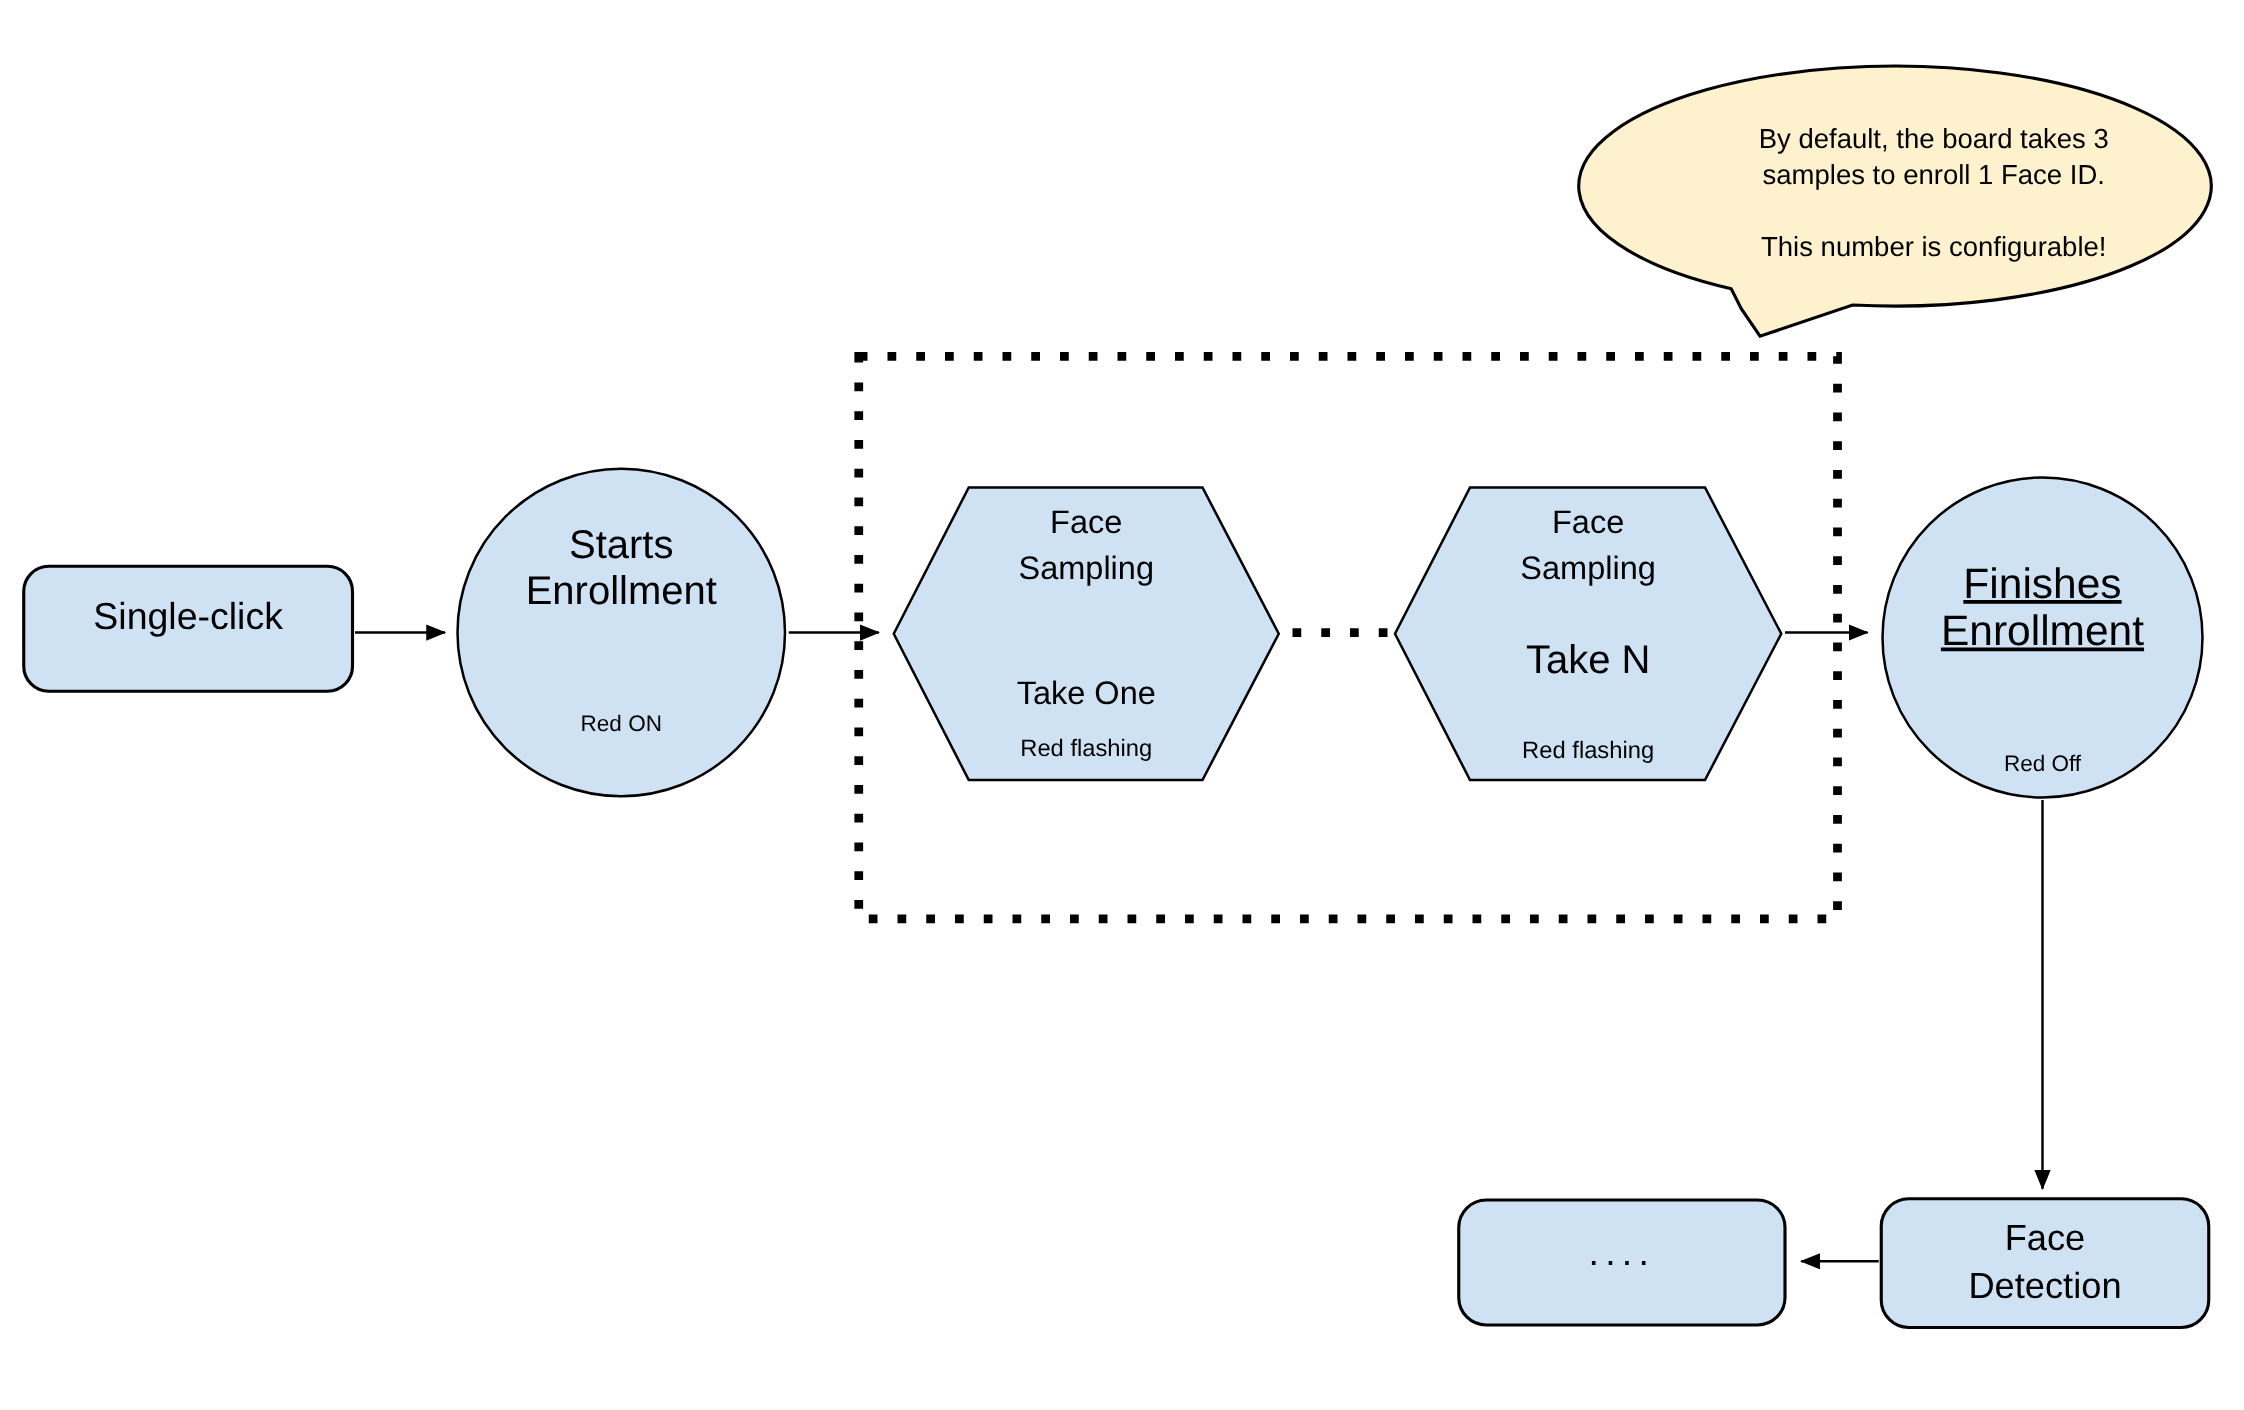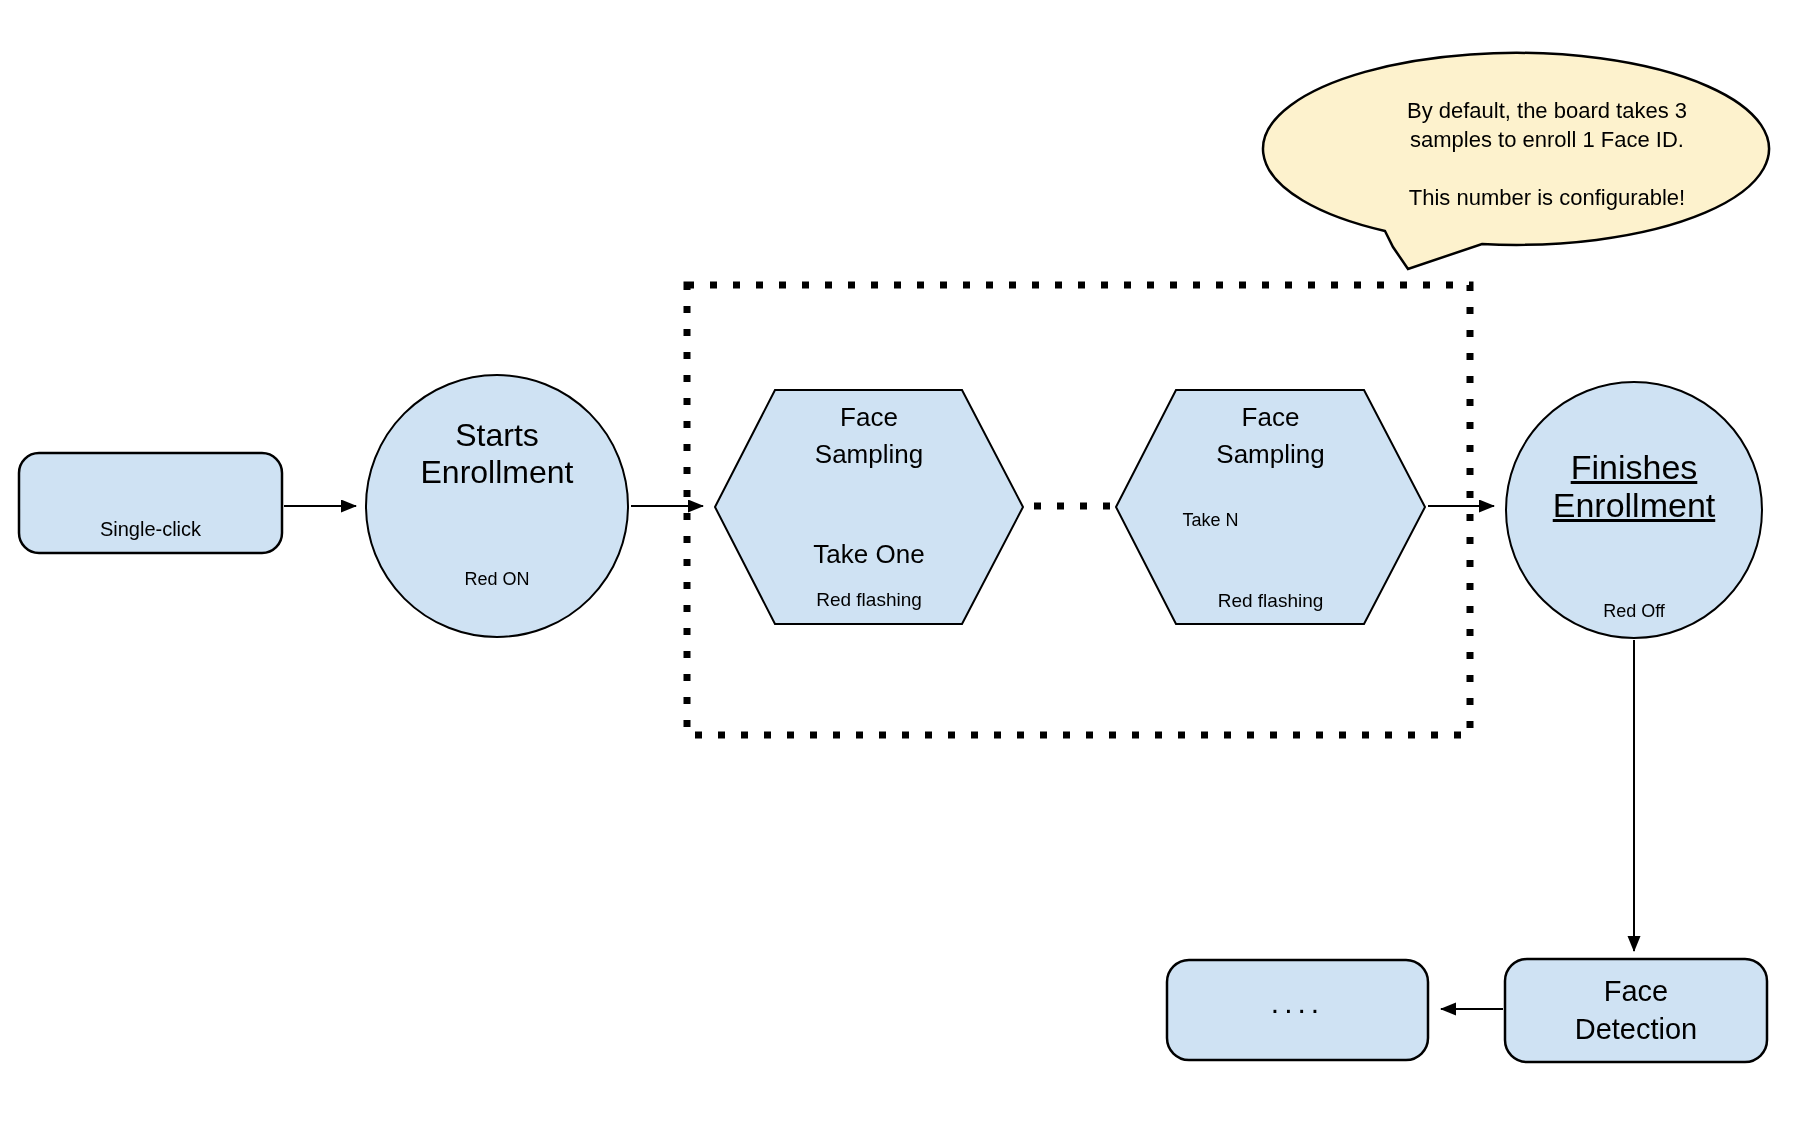--- a/index.html
+++ b/index.html
@@ -20,30 +20,30 @@
     left: 0;
     top: 0;
   }
   .lbl {
     position: absolute;
     color: #000000;
     text-align: center;
     white-space: pre-line;
     line-height: 1.0;
   }
-  .lbl-single-click   { left: 19px;   top: 479px; width: 263px; height: 100px;
+  .lbl-single-click   { left: 19px;   top: 444px; width: 263px; height: 100px;
                         display: flex; align-items: center; justify-content: center;
-                        font-size: 20px; }
+                        font-size: 30px; }
   .lbl-starts-main    { left: 366px;  top: 417px; width: 262px; font-size: 32px; line-height: 37px; }
   .lbl-starts-status  { left: 366px;  top: 570px; width: 262px; font-size: 18px; }
   .lbl-hex1-main      { left: 715px;  top: 399px; width: 308px; font-size: 26px; line-height: 37px; }
   .lbl-hex1-take      { left: 715px;  top: 513px; width: 308px; font-size: 26px; margin-top: 28px; }
   .lbl-hex1-status    { left: 715px;  top: 590px; width: 308px; font-size: 19px; }
   .lbl-hex2-main      { left: 1116px; top: 399px; width: 309px; font-size: 26px; line-height: 37px; }
-  .lbl-hex2-take      { left: 1056px; top: 511px; width: 309px; font-size: 18px; }
+  .lbl-hex2-take      { left: 1116px; top: 511px; width: 309px; font-size: 32px; }
   .lbl-hex2-status    { left: 1116px; top: 591px; width: 309px; font-size: 19px; }
   .lbl-finishes-main  { left: 1506px; top: 448px; width: 256px; font-size: 34px; line-height: 38px; text-decoration: underline; }
   .lbl-finishes-status{ left: 1506px; top: 602px; width: 256px; font-size: 18px; }
   .lbl-face-detection { left: 1505px; top: 972px; width: 262px; font-size: 29px; line-height: 38px; }
   .lbl-continuation   { left: 1167px; top: 960px; width: 261px; height: 86px;
                         display: flex; align-items: center; justify-content: center;
                         font-size: 30px; letter-spacing: 5px; }
   .lbl-callout        { left: 1352px; top: 96px;  width: 390px; text-align: center;
                         font-size: 22px; line-height: 29px; }
 </style>

